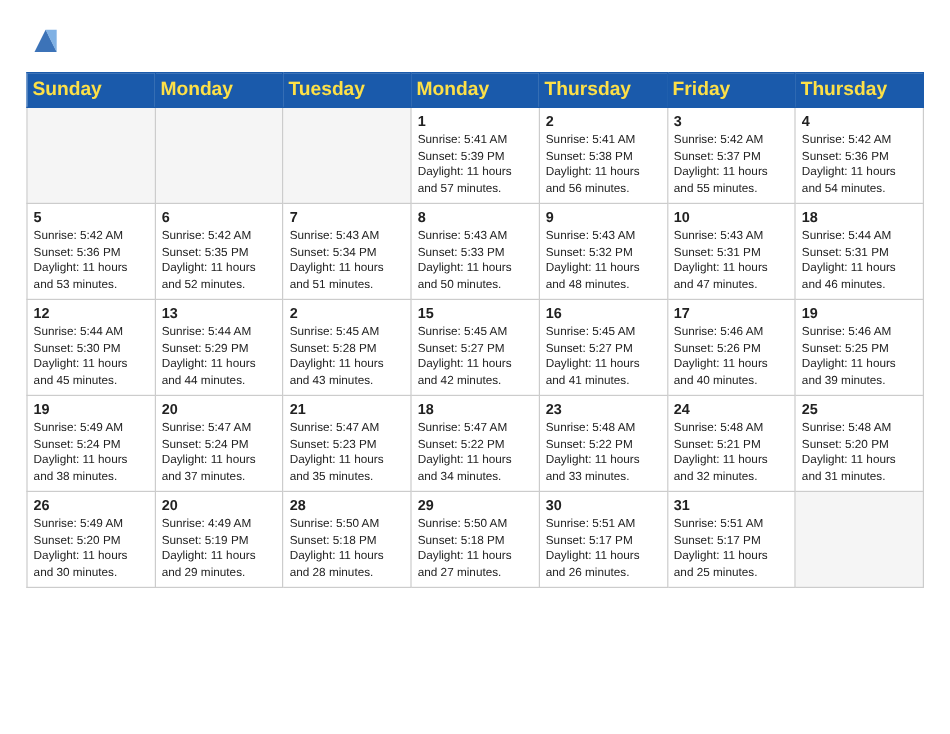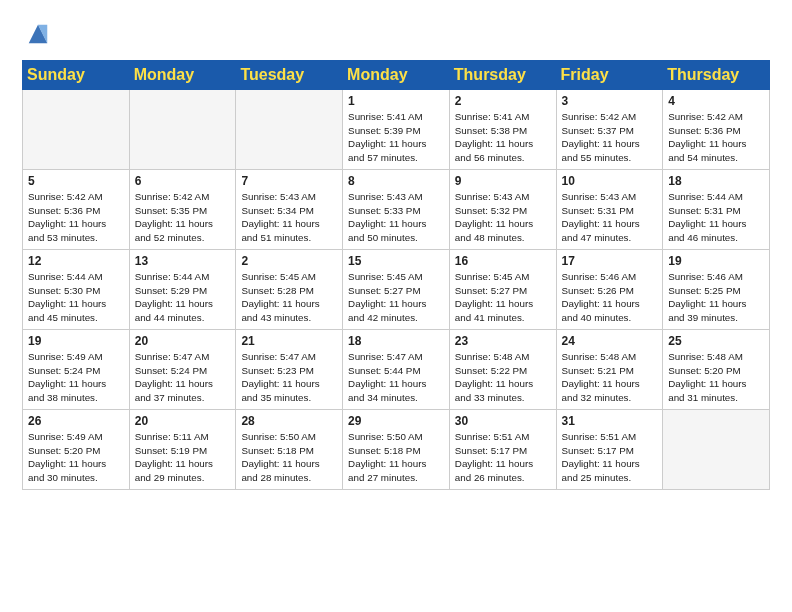--- a/index.html
+++ b/index.html
@@ -286,21 +286,21 @@
           <td>
             <span class="day-num">21</span>
             <div class="cell-info">Sunrise: 5:47 AM
 Sunset: 5:23 PM
 Daylight: 11 hours
 and 35 minutes.</div>
           </td>
           <td>
             <span class="day-num">18</span>
             <div class="cell-info">Sunrise: 5:47 AM
-Sunset: 5:44 PM
+Sunset: 5:22 PM
 Daylight: 11 hours
 and 34 minutes.</div>
           </td>
           <td>
             <span class="day-num">23</span>
             <div class="cell-info">Sunrise: 5:48 AM
 Sunset: 5:22 PM
 Daylight: 11 hours
 and 33 minutes.</div>
           </td>
@@ -322,21 +322,21 @@
         <tr>
           <td>
             <span class="day-num">26</span>
             <div class="cell-info">Sunrise: 5:49 AM
 Sunset: 5:20 PM
 Daylight: 11 hours
 and 30 minutes.</div>
           </td>
           <td>
             <span class="day-num">20</span>
-            <div class="cell-info">Sunrise: 5:11 AM
+            <div class="cell-info">Sunrise: 4:49 AM
 Sunset: 5:19 PM
 Daylight: 11 hours
 and 29 minutes.</div>
           </td>
           <td>
             <span class="day-num">28</span>
             <div class="cell-info">Sunrise: 5:50 AM
 Sunset: 5:18 PM
 Daylight: 11 hours
 and 28 minutes.</div>

